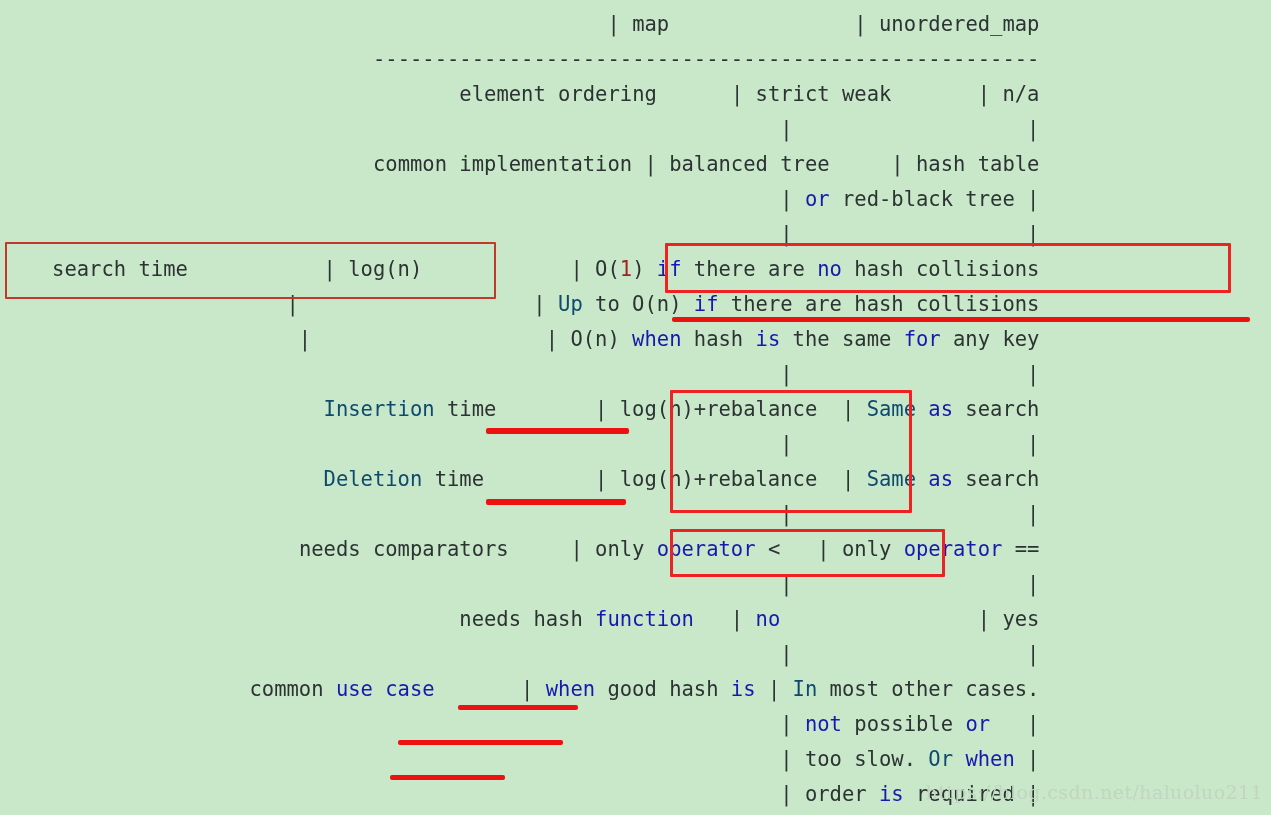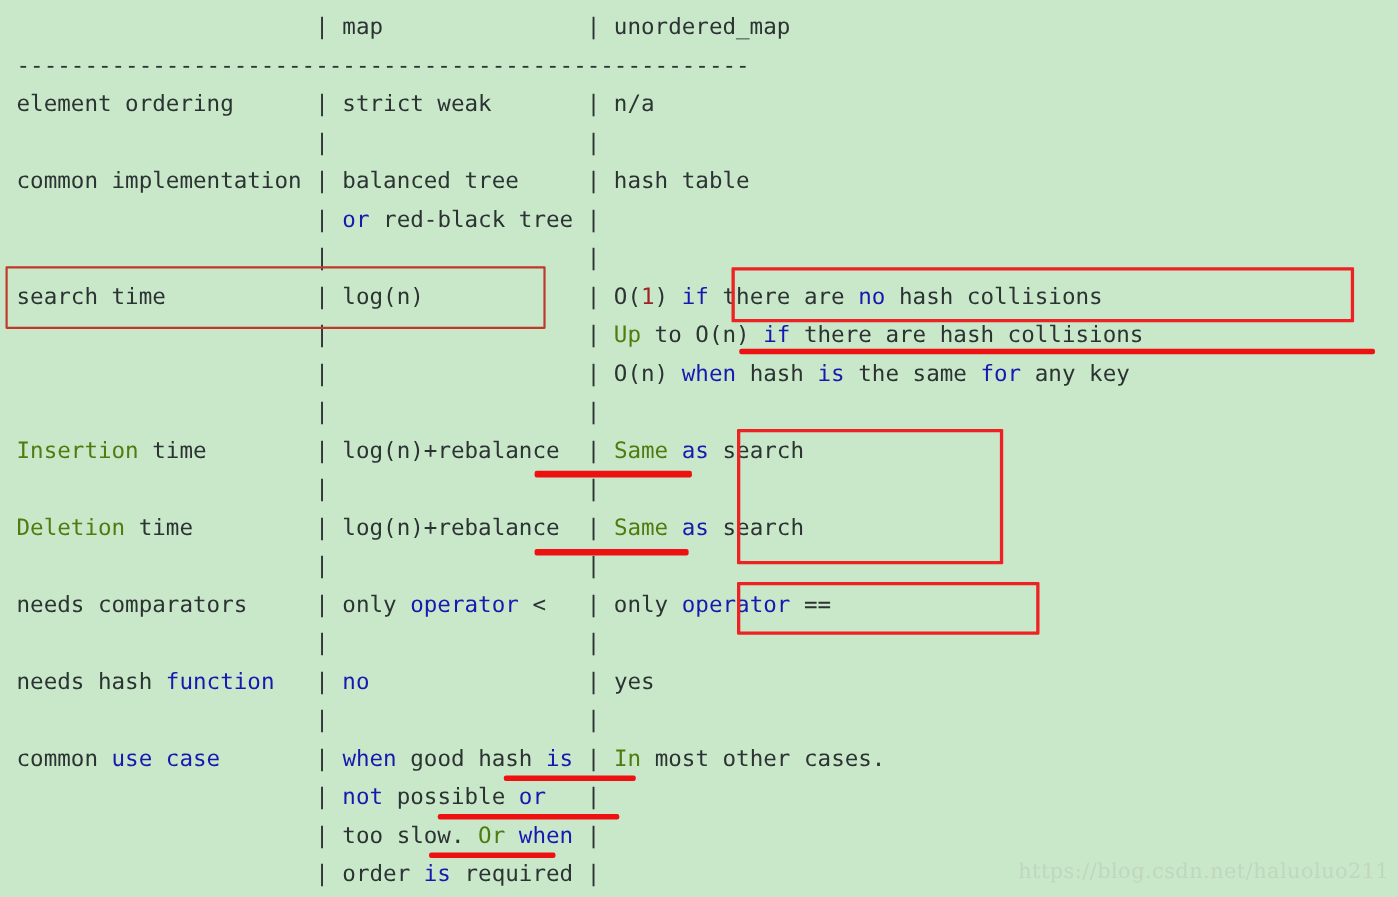--- a/index.html
+++ b/index.html
@@ -23,25 +23,25 @@
     top: 7px;
     margin: 0;
     font-family: "DejaVu Sans Mono", "Liberation Mono", monospace;
     font-size: 20.5px;
     line-height: 35px;
     letter-spacing: 0px;
     white-space: pre;
     color: #2c3333;
     -webkit-font-smoothing: antialiased;
   }
-  #code .ln { display: block; height: 35px; }
+  #code .ln { display: block; height: 35px; text-align: right; }
 
   
   .kw    { color: #1818b0; }   
-  .tl    { color: #4d7c0f; }   
+  .tl    { color: #0c4a6e; }   
   .num   { color: #9b2424; }   
 
   
   .anno {
     position: absolute;
     pointer-events: none;
   }
   .box {
     border: 3px solid #e22; 
     border-radius: 1px;

